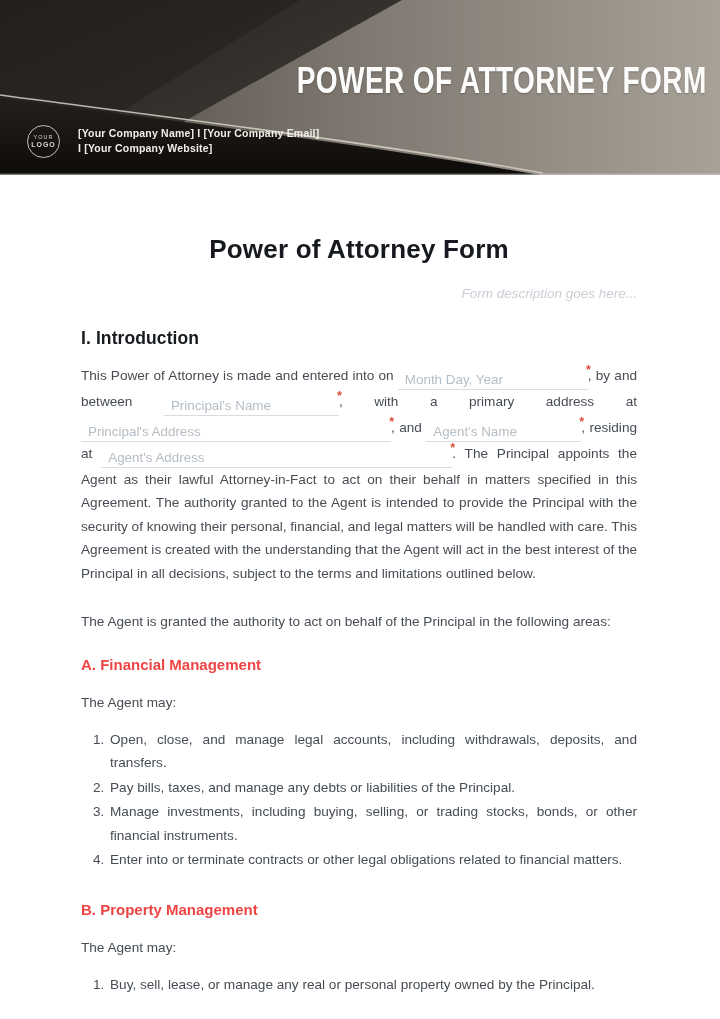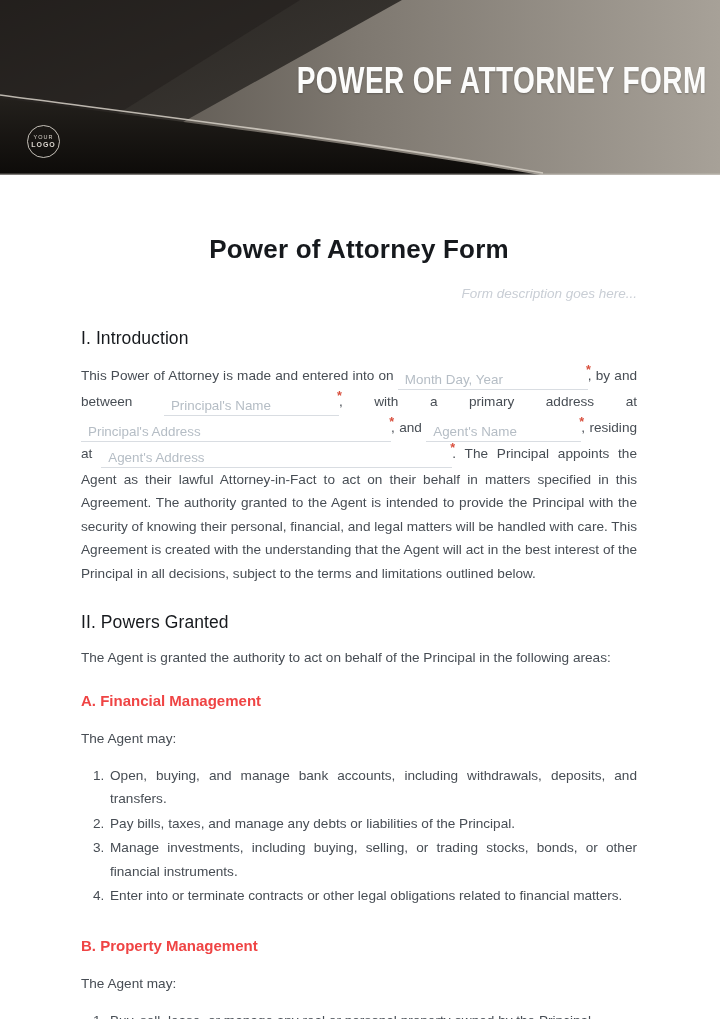--- a/index.html
+++ b/index.html
@@ -39,21 +39,21 @@
   .doc { padding: 59px 83px 0 81px; color: #474d54; font-size: 13.6px; }
   .doc-title {
     margin: 0 0 21px; text-align: center;
     font-size: 26px; font-weight: 700; color: #16191d; letter-spacing: .2px;
   }
   .desc {
     margin: 0 0 27px; font-style: italic;
     color: #c9ced5; font-size: 13.5px; cursor: text; text-align: right;
   }
   h2.sec {
-    margin: 8px 0 15px; font-size: 17.5px; font-weight: 400; color: #16191d; letter-spacing: .1px;
+    margin: 8px 0 15px; font-size: 17.5px; font-weight: 700; color: #16191d; letter-spacing: .1px;
   }
   h2.sec-powers { margin-top: 27px; }
   h3.sub { margin: 0 0 20px; font-size: 15px; font-weight: 700; color: #ef4444; }
   h3.sub-property { margin-top: 30px; }
   .intro-p { margin: 0 0 27px; line-height: 23.4px; text-align: justify; }
   .lead { margin: 0 0 24px; line-height: 20px; }
   .lead-may { margin: 0 0 15px; }
   ol.powers-list { margin: 0 0 14px; padding-left: 27px; line-height: 23.4px; }
   ol.powers-list li { padding-left: 2px; margin-bottom: 1px; text-align: justify; }
 
@@ -104,40 +104,43 @@
       <rect y="173.6" width="720" height="1.4" fill="#d8d5d0" opacity="0.55"></rect>
     </svg>
 
     <div class="banner-title">POWER OF ATTORNEY FORM</div>
 
     <div class="logo">
       <span class="logo-your">YOUR</span>
       <span class="logo-logo">LOGO</span>
     </div>
 
+    <div class="company">
+      <div>[Your Company Name] I [Your Company Email]</div>
+      <div>I [Your Company Website]</div>
+    </div>
   </div>
 
   <div class="doc">
 
     <h1 class="doc-title">Power of Attorney Form</h1>
 
     <div class="desc">Form description goes here...</div>
 
     <h2 class="sec">I. Introduction</h2>
 
     <p class="intro-p"><span>This Power of Attorney is made and entered into on</span> <span class="field w-date"><span class="ph">Month Day, Year</span><i class="req">*</i></span><span>, by and between</span> <span class="field w-pname"><span class="ph">Principal's Name</span><i class="req">*</i></span><span>, with a primary address at</span> <span class="field w-paddr"><span class="ph">Principal's Address</span><i class="req">*</i></span><span>, and</span> <span class="field w-aname"><span class="ph">Agent's Name</span><i class="req">*</i></span><span>, residing at</span> <span class="field w-aaddr"><span class="ph">Agent's Address</span><i class="req">*</i></span><span>. The Principal appoints the Agent as their lawful Attorney-in-Fact to act on their behalf in matters specified in this Agreement. The authority granted to the Agent is intended to provide the Principal with the security of knowing their personal, financial, and legal matters will be handled with care. This Agreement is created with the understanding that the Agent will act in the best interest of the Principal in all decisions, subject to the terms and limitations outlined below.</span></p>
 
-    <h2 class="sec sec-powers">II. Powers Granted</h2>
 
     <p class="lead">The Agent is granted the authority to act on behalf of the Principal in the following areas:</p>
 
     <h3 class="sub">A. Financial Management</h3>
     <p class="lead lead-may">The Agent may:</p>
     <ol class="powers-list">
-      <li>Open, buying, and manage bank accounts, including withdrawals, deposits, and transfers.</li>
+      <li>Open, close, and manage legal accounts, including withdrawals, deposits, and transfers.</li>
       <li>Pay bills, taxes, and manage any debts or liabilities of the Principal.</li>
       <li>Manage investments, including buying, selling, or trading stocks, bonds, or other financial instruments.</li>
       <li>Enter into or terminate contracts or other legal obligations related to financial matters.</li>
     </ol>
 
     <h3 class="sub sub-property">B. Property Management</h3>
     <p class="lead lead-may">The Agent may:</p>
     <ol class="powers-list">
       <li>Buy, sell, lease, or manage any real or personal property owned by the Principal.</li>
     </ol>

